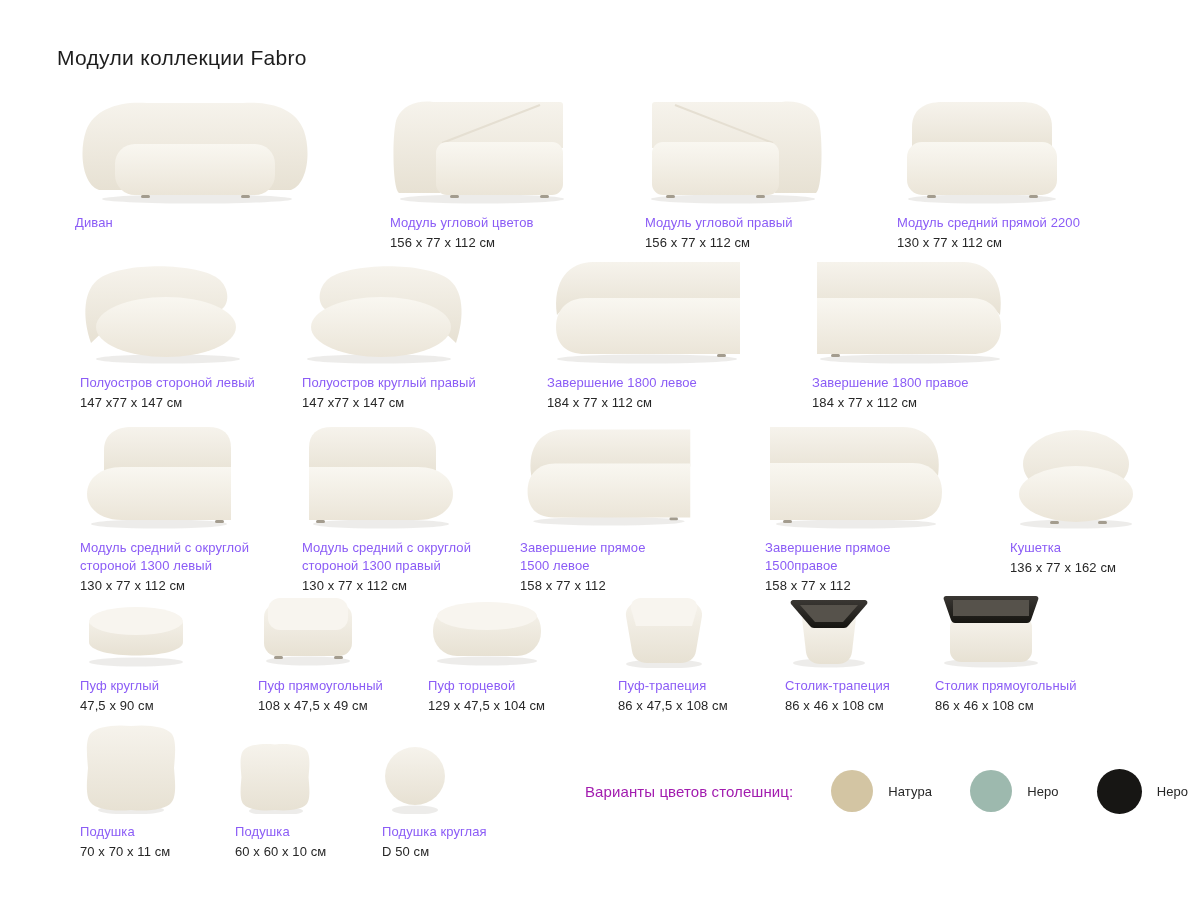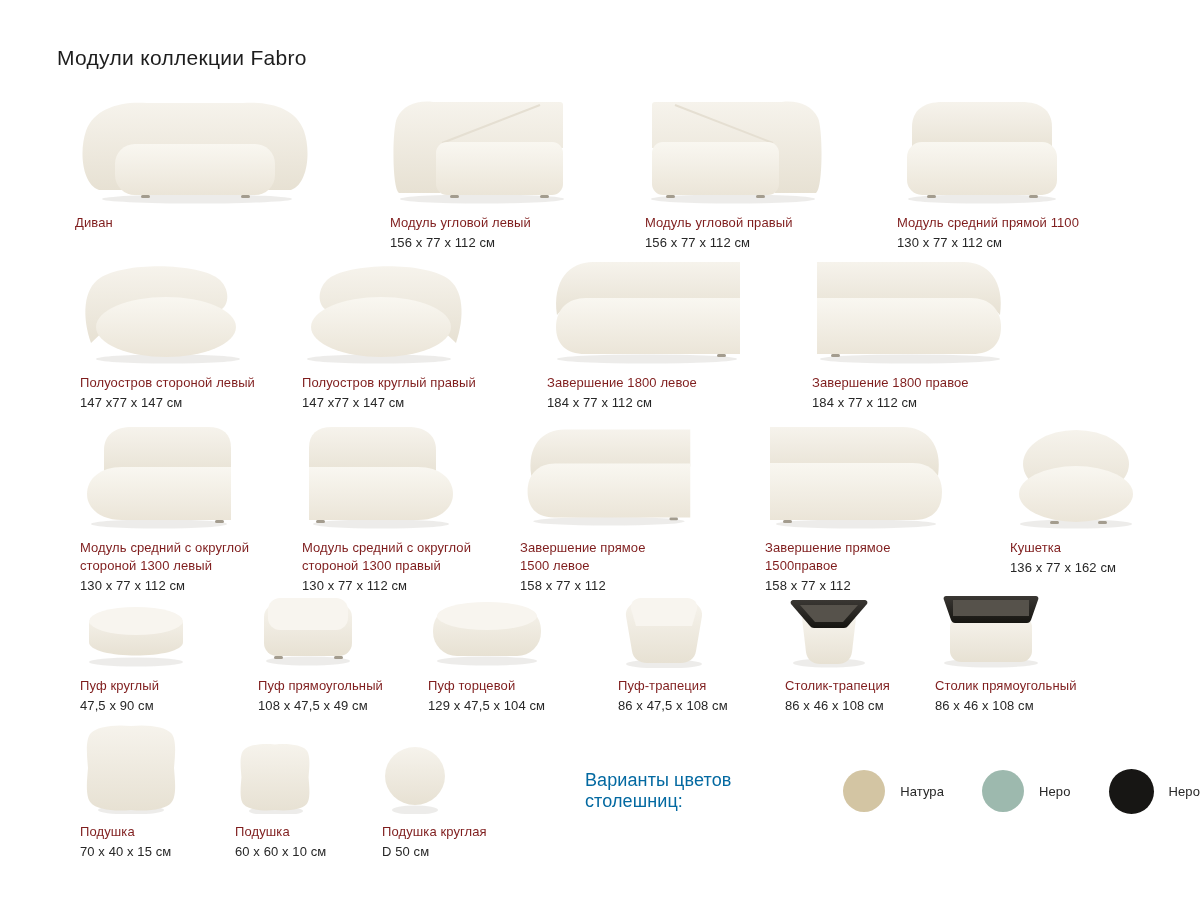--- a/index.html
+++ b/index.html
@@ -8,21 +8,21 @@
   .title{position:absolute;left:57px;top:46px;margin:0;font-size:21px;font-weight:500;
     color:#1d1d1d;letter-spacing:.3px;text-align:right;}
   #grid{position:absolute;inset:0;}
   .row{position:absolute;left:0;width:100%;}
   .r1{top:93px}.r2{top:253px}.r3{top:418px}.r4{top:588px}.r5{top:722px}
   .item{position:absolute;top:0;}
   .img{display:flex;align-items:flex-end;}
   .r1 .img,.r2 .img,.r3 .img{height:112px;}
   .r4 .img{height:80px;}
   .r5 .img{height:92px;}
-  .name{margin-top:9px;font-size:13px;line-height:1.38;color:#7f1d1d;white-space:pre-line;letter-spacing:.1px;}
+  .name{margin-top:9px;font-size:13px;line-height:1.38;color:#8b5cf6;white-space:pre-line;letter-spacing:.1px;}
   .dims{margin-top:2px;font-size:13px;line-height:1.38;color:#272727;letter-spacing:.1px;}
   
   .r1 .item:nth-child(1){left:75px;width:250px}
   .r1 .item:nth-child(2){left:390px;width:195px}
   .r1 .item:nth-child(3){left:645px;width:195px}
   .r1 .item:nth-child(4){left:897px;width:200px}
   .r2 .item:nth-child(1){left:80px;width:205px}
   .r2 .item:nth-child(2){left:302px;width:205px}
   .r2 .item:nth-child(3){left:547px;width:205px}
   .r2 .item:nth-child(4){left:812px;width:205px}
@@ -35,21 +35,21 @@
   .r4 .item:nth-child(2){left:258px;width:160px}
   .r4 .item:nth-child(3){left:428px;width:170px}
   .r4 .item:nth-child(4){left:618px;width:150px}
   .r4 .item:nth-child(5){left:785px;width:140px}
   .r4 .item:nth-child(6){left:935px;width:170px}
   .r5 .item:nth-child(1){left:80px;width:150px}
   .r5 .item:nth-child(2){left:235px;width:140px}
   .r5 .item:nth-child(3){left:382px;width:145px}
   
   .colors{position:absolute;left:585px;top:768px;height:46px;display:flex;align-items:center;}
-  .colors-label{font-size:18px;color:#0369a1;letter-spacing:.1px;}
+  .colors-label{font-size:15px;color:#a21caf;letter-spacing:.1px;}
   .swatch{display:flex;align-items:center;margin-left:38px;}
   .dot{width:42px;height:42px;border-radius:50%;display:inline-block;flex:none;}
   .swatch:last-child .dot{width:45px;height:45px;}
   .swname{margin-left:15px;font-size:13px;color:#272727;letter-spacing:.1px;}
   .defs-svg{position:absolute;width:0;height:0;}
 </style>
 </head>
 <body>
 
 <div class="canvas">
@@ -90,21 +90,21 @@
           <div class="img">
             <svg width="180" height="112" viewBox="0 0 180 112">
               <ellipse cx="92" cy="106" rx="82" ry="4.5" fill="#6b6355" opacity="0.12"></ellipse>
               <path d="M9,100 C2,96 2,36 7,25 C13,12 28,7 43,9 L170,9 C172,9 173,10 173,12 L173,55 L50,55 L50,100 Z" fill="url(#gBody)"></path>
               <path d="M52,50 L150,12" stroke="#e5dfd2" stroke-width="2" fill="none"></path>
               <rect x="46" y="49" width="127" height="53" rx="11" fill="url(#gSeat)"></rect>
               <rect x="60" y="102" width="9" height="3" rx="1.5" fill="#a39c8e"></rect>
               <rect x="150" y="102" width="9" height="3" rx="1.5" fill="#a39c8e"></rect>
             </svg>
           </div>
-          <div class="name">Модуль угловой левый</div>
+          <div class="name">Модуль угловой цветов</div>
           <div class="dims">156 x 77 x 112 см</div>
         </div>
         <div class="item">
           <div class="img">
             <svg width="180" height="112" viewBox="0 0 180 112">
               <ellipse cx="88" cy="106" rx="82" ry="4.5" fill="#6b6355" opacity="0.12"></ellipse>
               <g transform="translate(180 0) scale(-1 1)">
                 <path d="M9,100 C2,96 2,36 7,25 C13,12 28,7 43,9 L170,9 C172,9 173,10 173,12 L173,55 L50,55 L50,100 Z" fill="url(#gBody)"></path>
                 <path d="M52,50 L150,12" stroke="#e5dfd2" stroke-width="2" fill="none"></path>
                 <rect x="46" y="49" width="127" height="53" rx="11" fill="url(#gSeat)"></rect>
@@ -119,21 +119,21 @@
         <div class="item">
           <div class="img">
             <svg width="170" height="112" viewBox="0 0 170 112">
               <ellipse cx="85" cy="106" rx="74" ry="4.5" fill="#6b6355" opacity="0.12"></ellipse>
               <path d="M15,62 L15,34 C15,17 27,9 45,9 L125,9 C143,9 155,17 155,34 L155,62 Z" fill="url(#gBody)"></path>
               <rect x="10" y="49" width="150" height="53" rx="15" fill="url(#gSeat)"></rect>
               <rect x="30" y="102" width="9" height="3" rx="1.5" fill="#a39c8e"></rect>
               <rect x="132" y="102" width="9" height="3" rx="1.5" fill="#a39c8e"></rect>
             </svg>
           </div>
-          <div class="name">Модуль средний прямой 1100</div>
+          <div class="name">Модуль средний прямой 2200</div>
           <div class="dims">130 x 77 x 112 см</div>
         </div>
       </div>
       <div class="row r2">
         <div class="item">
           <div class="img">
             <svg width="165" height="112" viewBox="0 0 165 112">
               <ellipse cx="88" cy="106" rx="72" ry="4.5" fill="#6b6355" opacity="0.12"></ellipse>
               <path d="M11,90 C2,64 3,36 20,25 C46,8 122,10 140,27 C151,38 149,55 138,58 L116,62 C104,48 58,46 44,60 L30,72 Z" fill="url(#gBody)"></path>
               <ellipse cx="86" cy="74" rx="70" ry="30" fill="url(#gSeat)"></ellipse>
@@ -329,21 +329,21 @@
         <div class="item">
           <div class="img">
             <svg width="102" height="92" viewBox="0 0 102 92">
               <ellipse cx="51" cy="88" rx="33" ry="4.5" fill="#6b6355" opacity="0.12"></ellipse>
               <g transform="translate(1 -3)">
                 <path d="M50,7 C67,5 85,8 90,14 C96,20 94,37 93,49 C94,61 96,78 90,84 C85,90 67,93 50,91 C33,93 15,90 10,84 C4,78 6,61 7,49 C6,37 4,20 10,14 C15,8 33,5 50,7 Z" fill="url(#gBody)"></path>
               </g>
             </svg>
           </div>
           <div class="name">Подушка</div>
-          <div class="dims">70 x 40 x 15 см</div>
+          <div class="dims">70 x 70 x 11 см</div>
         </div>
         <div class="item">
           <div class="img">
             <svg width="82" height="86" viewBox="0 0 82 86">
               <ellipse cx="41" cy="83" rx="27" ry="4.5" fill="#6b6355" opacity="0.12"></ellipse>
               <g transform="translate(1 11) scale(0.78)">
                 <path d="M50,7 C67,5 85,8 90,14 C96,20 94,37 93,49 C94,61 96,78 90,84 C85,90 67,93 50,91 C33,93 15,90 10,84 C4,78 6,61 7,49 C6,37 4,20 10,14 C15,8 33,5 50,7 Z" fill="url(#gBody)"></path>
               </g>
             </svg>
           </div>

